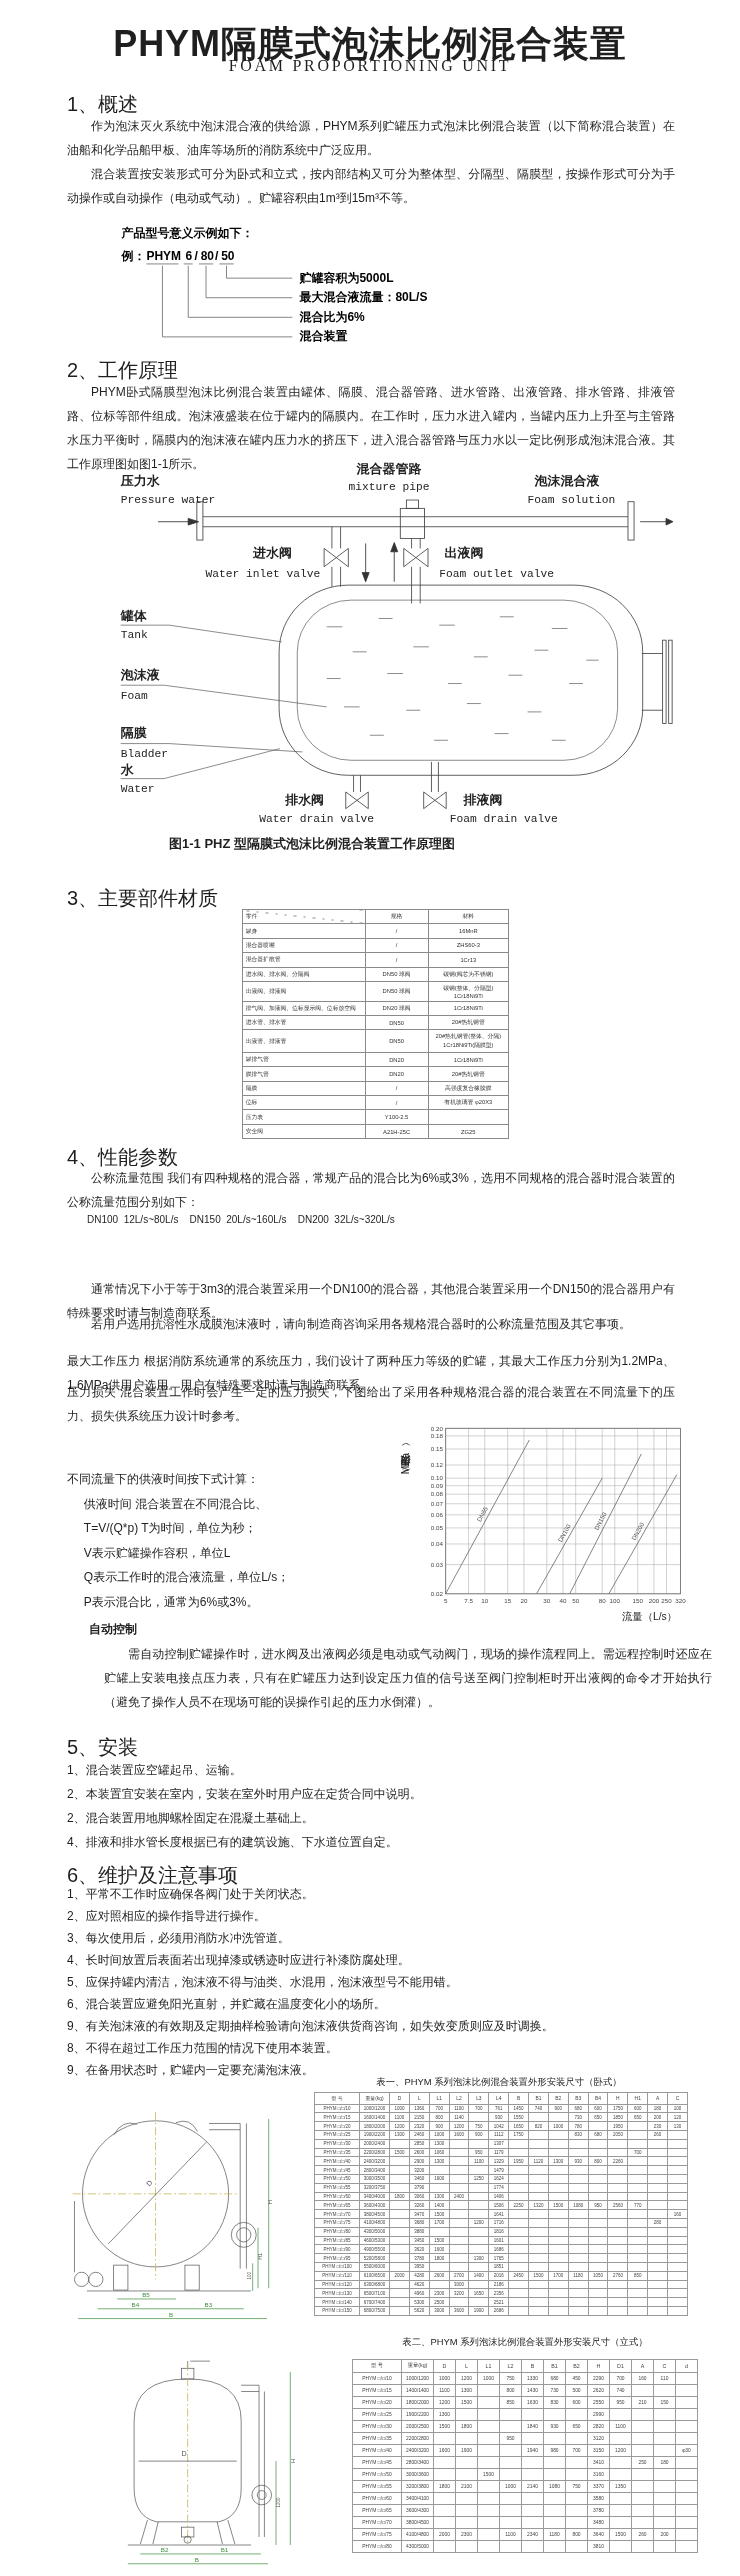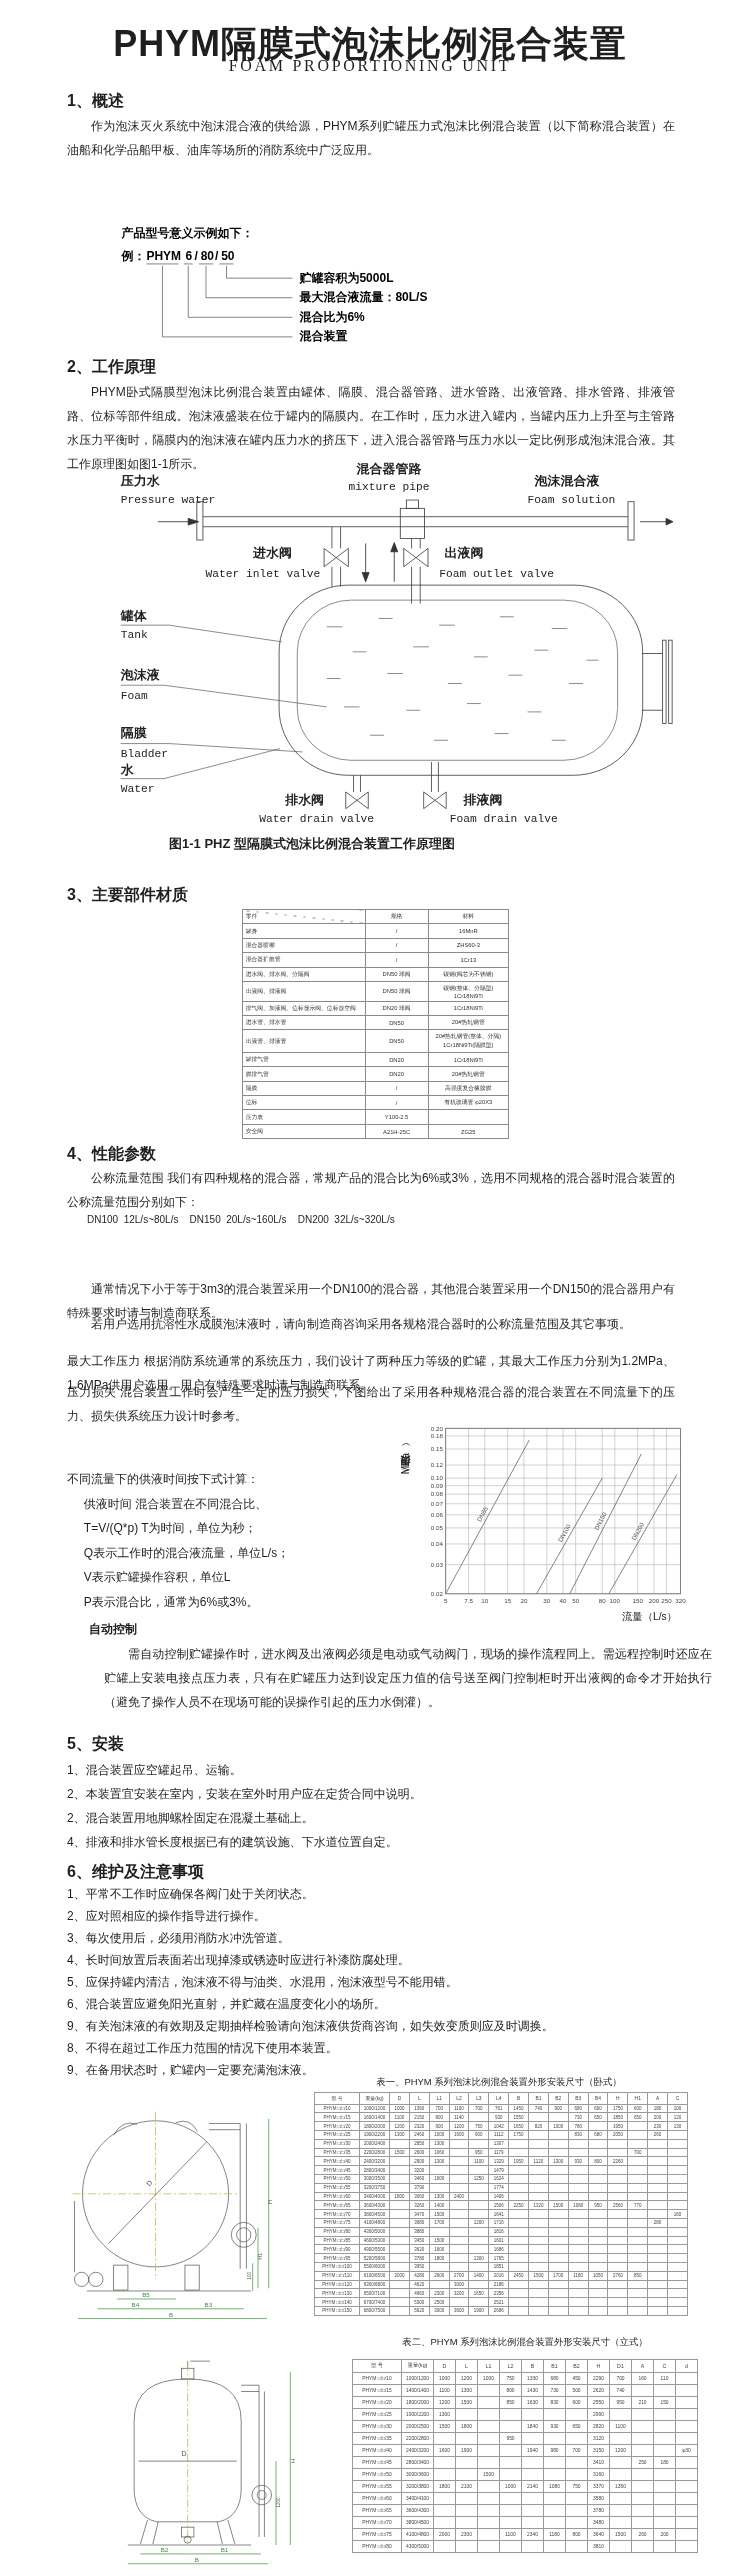--- a/index.html
+++ b/index.html
@@ -2,21 +2,21 @@
 <html style="font-size:14.3px"><head>
 <meta charset="utf-8">
 <style>
   html,body{margin:0;padding:0;background:#f2f2f2;}
   .page{position:relative;width:740px;height:2576px;margin:0 auto;background:#ffffff;
         font-family:"Liberation Sans","DejaVu Sans",sans-serif;color:#1f1f1f;overflow:hidden;}
   .abs{position:absolute;}
   .center{text-align:center;}
   .page-title{left:0;width:740px;top:19.6px;font-size:36px;font-weight:700;letter-spacing:0.9px;}
   .page-subtitle{left:0;width:740px;top:57px;font-size:16px;font-family:"Liberation Serif","DejaVu Serif",serif;letter-spacing:2.7px;}
-  .sec-h{font-size:16px;font-weight:700;}
+  .sec-h{font-size:20px;font-weight:400;}
   .para{font-size:12px;line-height:24px;text-align:justify;}
   .indent{text-indent:2em;}
   .col{left:67px;width:608px;}
   .flowline{font-size:10px;white-space:pre;}
   svg text{font-family:"Liberation Sans","DejaVu Sans",sans-serif;}
   .cjk-label{font-size:15px;font-weight:600;fill:#222;}
   .en-label{font-family:"Liberation Mono","DejaVu Sans Mono",monospace;font-size:13px;fill:#222;}
   .dline{stroke:#444;stroke-width:1;fill:none;}
   .dthin{stroke:#555;stroke-width:.8;fill:none;}
   .fig-caption{font-size:13px;font-weight:700;}
@@ -56,20 +56,21 @@
 </head>
 <body>
 
 <div class="page">
 
   <div class="abs page-title center">PHYM隔膜式泡沫比例混合装置</div>
   <div class="abs page-subtitle center">FOAM PROPORTIONING UNIT</div>
 
   <div class="abs sec-h" style="left:67px;top:91px;">1、概述</div>
   <div class="abs col para indent" style="top:114px;">作为泡沫灭火系统中泡沫混合液的供给源，PHYM系列贮罐压力式泡沫比例混合装置（以下简称混合装置）在油船和化学品船甲板、油库等场所的消防系统中广泛应用。</div>
+  <div class="abs col para indent" style="top:162px;">混合装置按安装形式可分为卧式和立式，按内部结构又可分为整体型、分隔型、隔膜型，按操作形式可分为手动操作或自动操作（电动或气动）。贮罐容积由1m³到15m³不等。</div>
 
   <div class="abs" style="left:114px;top:223px;width:499px;height:129px;">
     <svg width="499" height="129" viewBox="0 0 560 145">
       <text x="8" y="16" font-size="13.5" font-weight="600">产品型号意义示例如下：</text>
       <text x="8" y="42" font-size="13.5" font-weight="600">例：</text>
       <text x="36" y="42" font-size="13.5" font-weight="600">PHYM</text>
       <text x="80" y="42" font-size="13.5" font-weight="600">6</text>
       <text x="90" y="42" font-size="13.5" font-weight="600">/</text>
       <text x="97" y="42" font-size="13.5" font-weight="600">80</text>
       <text x="113" y="42" font-size="13.5" font-weight="600">/</text>
@@ -384,22 +385,22 @@
         <line class="chart-line" x1="217.47670006346175" y1="192" x2="293.9031862067749" y2="58.05036956649204"></line>
         <text class="chart-label" x="255.6899431351183" y="121.02518478324602" text-anchor="middle" transform="rotate(-60.292588553919956 255.6899431351183 125.02518478324602)">DN200</text>
       </svg>
     <div class="abs axis-label" style="right:16px;top:187px;">流量（L/s）</div>
   </div>
 
   <div class="abs" style="left:67px;top:1467px;width:330px;" id="supply-block">
       <div class="supply-line">不同流量下的供液时间按下式计算：</div>
       <div class="supply-line">供液时间  混合装置在不同混合比、</div>
       <div class="supply-line">T=V/(Q*p)    T为时间，单位为秒；</div>
+      <div class="supply-line">V表示贮罐操作容积，单位L</div>
       <div class="supply-line">Q表示工作时的混合液流量，单位L/s；</div>
-      <div class="supply-line">V表示贮罐操作容积，单位L</div>
       <div class="supply-line">P表示混合比，通常为6%或3%。</div>
     </div>
 
   <div class="abs" style="left:89px;top:1621px;font-size:12px;font-weight:600;">自动控制</div>
   <div class="abs col para indent" style="top:1642px;margin-left:37px;">需自动控制贮罐操作时，进水阀及出液阀必须是电动或气动阀门，现场的操作流程同上。需远程控制时还应在贮罐上安装电接点压力表，只有在贮罐压力达到设定压力值的信号送至阀门控制柜时开出液阀的命令才开始执行（避免了操作人员不在现场可能的误操作引起的压力水倒灌）。</div>
 
   <div class="abs sec-h" style="left:67px;top:1734px;">5、安装</div>
   <div class="abs col" style="top:1758px;" id="install-list">
       <div class="num-item">1、混合装置应空罐起吊、运输。</div>
       <div class="num-item">2、本装置宜安装在室内，安装在室外时用户应在定货合同中说明。</div>

